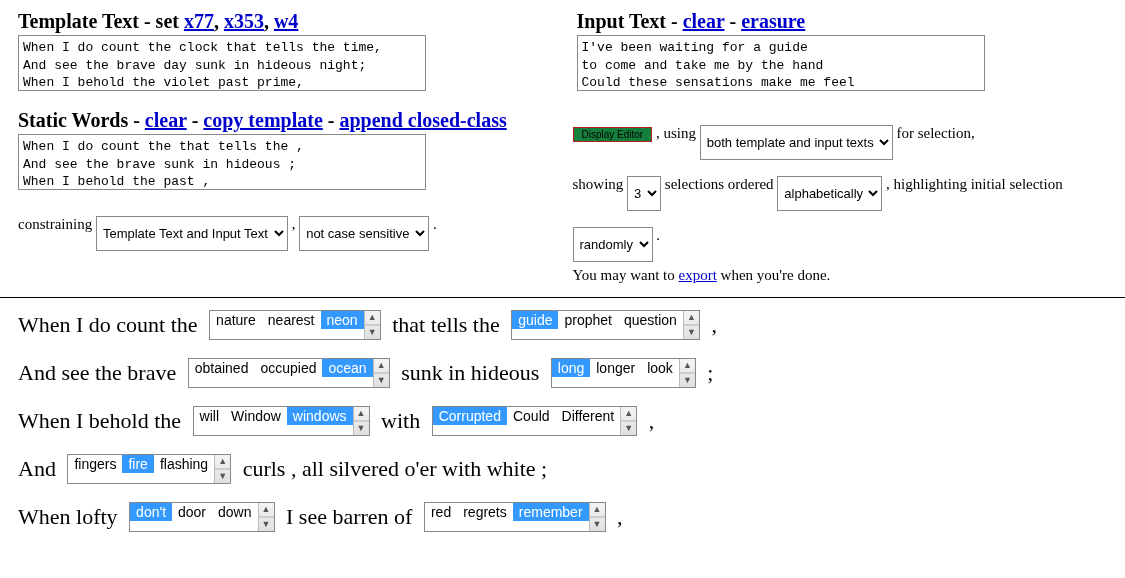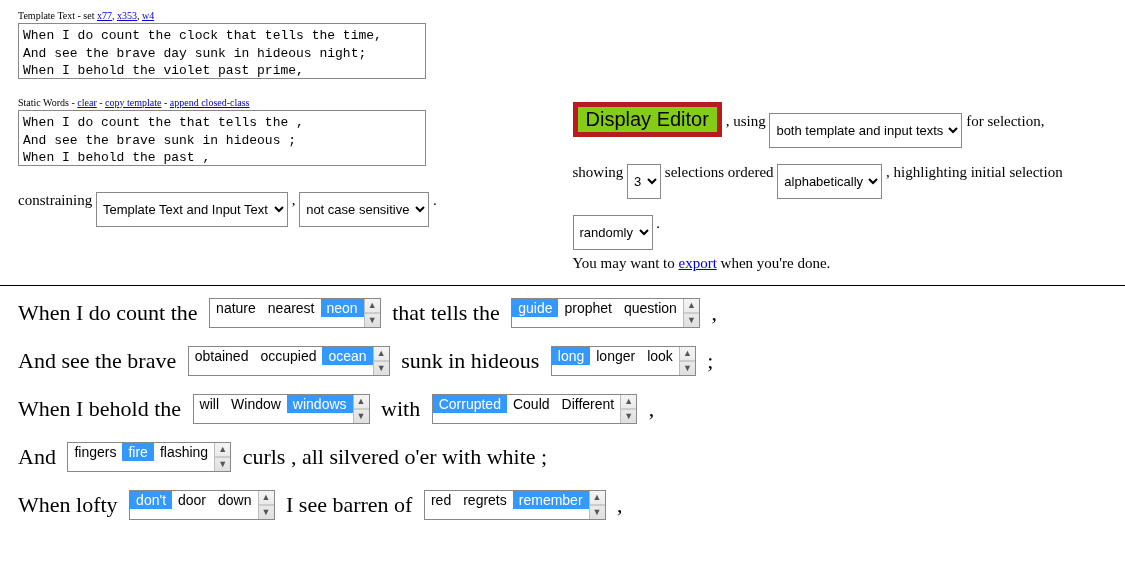--- a/index.html
+++ b/index.html
@@ -7,40 +7,40 @@
     font-family: "Times New Roman", Times, serif;
     font-size: 16px;
     margin: 0;
     padding: 10px 18px;
     color: #000;
     background: #fff;
     width: 1125px;
   }
   .top-row { display: flex; gap: 28px; }
   .col { flex: 1; min-width: 0; }
-  .section-label { font-size: 10px; margin-bottom: 2px; }
+  .section-label { font-size: 20px; margin-bottom: 2px; font-weight: bold; }
   .section-label a, a.lnk { color: #0000CD; text-decoration: underline; cursor: pointer; }
   textarea.panel {
     width: 408px;
     height: 56px;
     font-family: "Courier New", monospace;
     font-size: 13px;
     resize: none;
     border: 1px solid #888;
     padding: 3px 4px;
     line-height: 1.35;
     overflow-y: scroll;
   }
   .mid-row { display: flex; gap: 20px; margin-top: 14px; align-items: flex-start; }
   .controls-line { font-size: 15px; line-height: 1.8; }
   .pink-btn {
-    background: #84cc16;
-    border: 5px solid #b91c1c;
+    background: #15803d;
+    border: 1px solid #b91c1c;
     padding: 1px 8px;
-    font-size: 20px;
+    font-size: 10px;
     font-family: Arial, sans-serif;
     cursor: pointer;
   }
   select.inline {
     font-family: Arial, sans-serif;
     font-size: 13px;
     border: 1px solid #888;
     background: #fff;
     padding: 8px 2px;
     vertical-align: middle;
@@ -91,20 +91,30 @@
   <div class="col">
     <div class="section-label">
       <span>Template Text - set </span>
       <a class="lnk">x77</a>,
       <a class="lnk">x353</a>,
       <a class="lnk">w4</a>
     </div>
     <textarea class="panel" style="">When I do count the clock that tells the time,
 And see the brave day sunk in hideous night;
 When I behold the violet past prime,</textarea>
+  </div>
+  <div class="col">
+    <div class="section-label">
+      <span>Input Text - </span>
+      <a class="lnk">clear</a> -
+      <a class="lnk">erasure</a>
+    </div>
+    <textarea class="panel" style="">I've been waiting for a guide
+to come and take me by the hand
+Could these sensations make me feel</textarea>
   </div>
 </div>
 
 <div class="mid-row">
   <div class="col">
     <div class="section-label">
       <span>Static Words - </span>
       <a class="lnk">clear</a> -
       <a class="lnk">copy template</a> -
       <a class="lnk">append closed-class</a>

